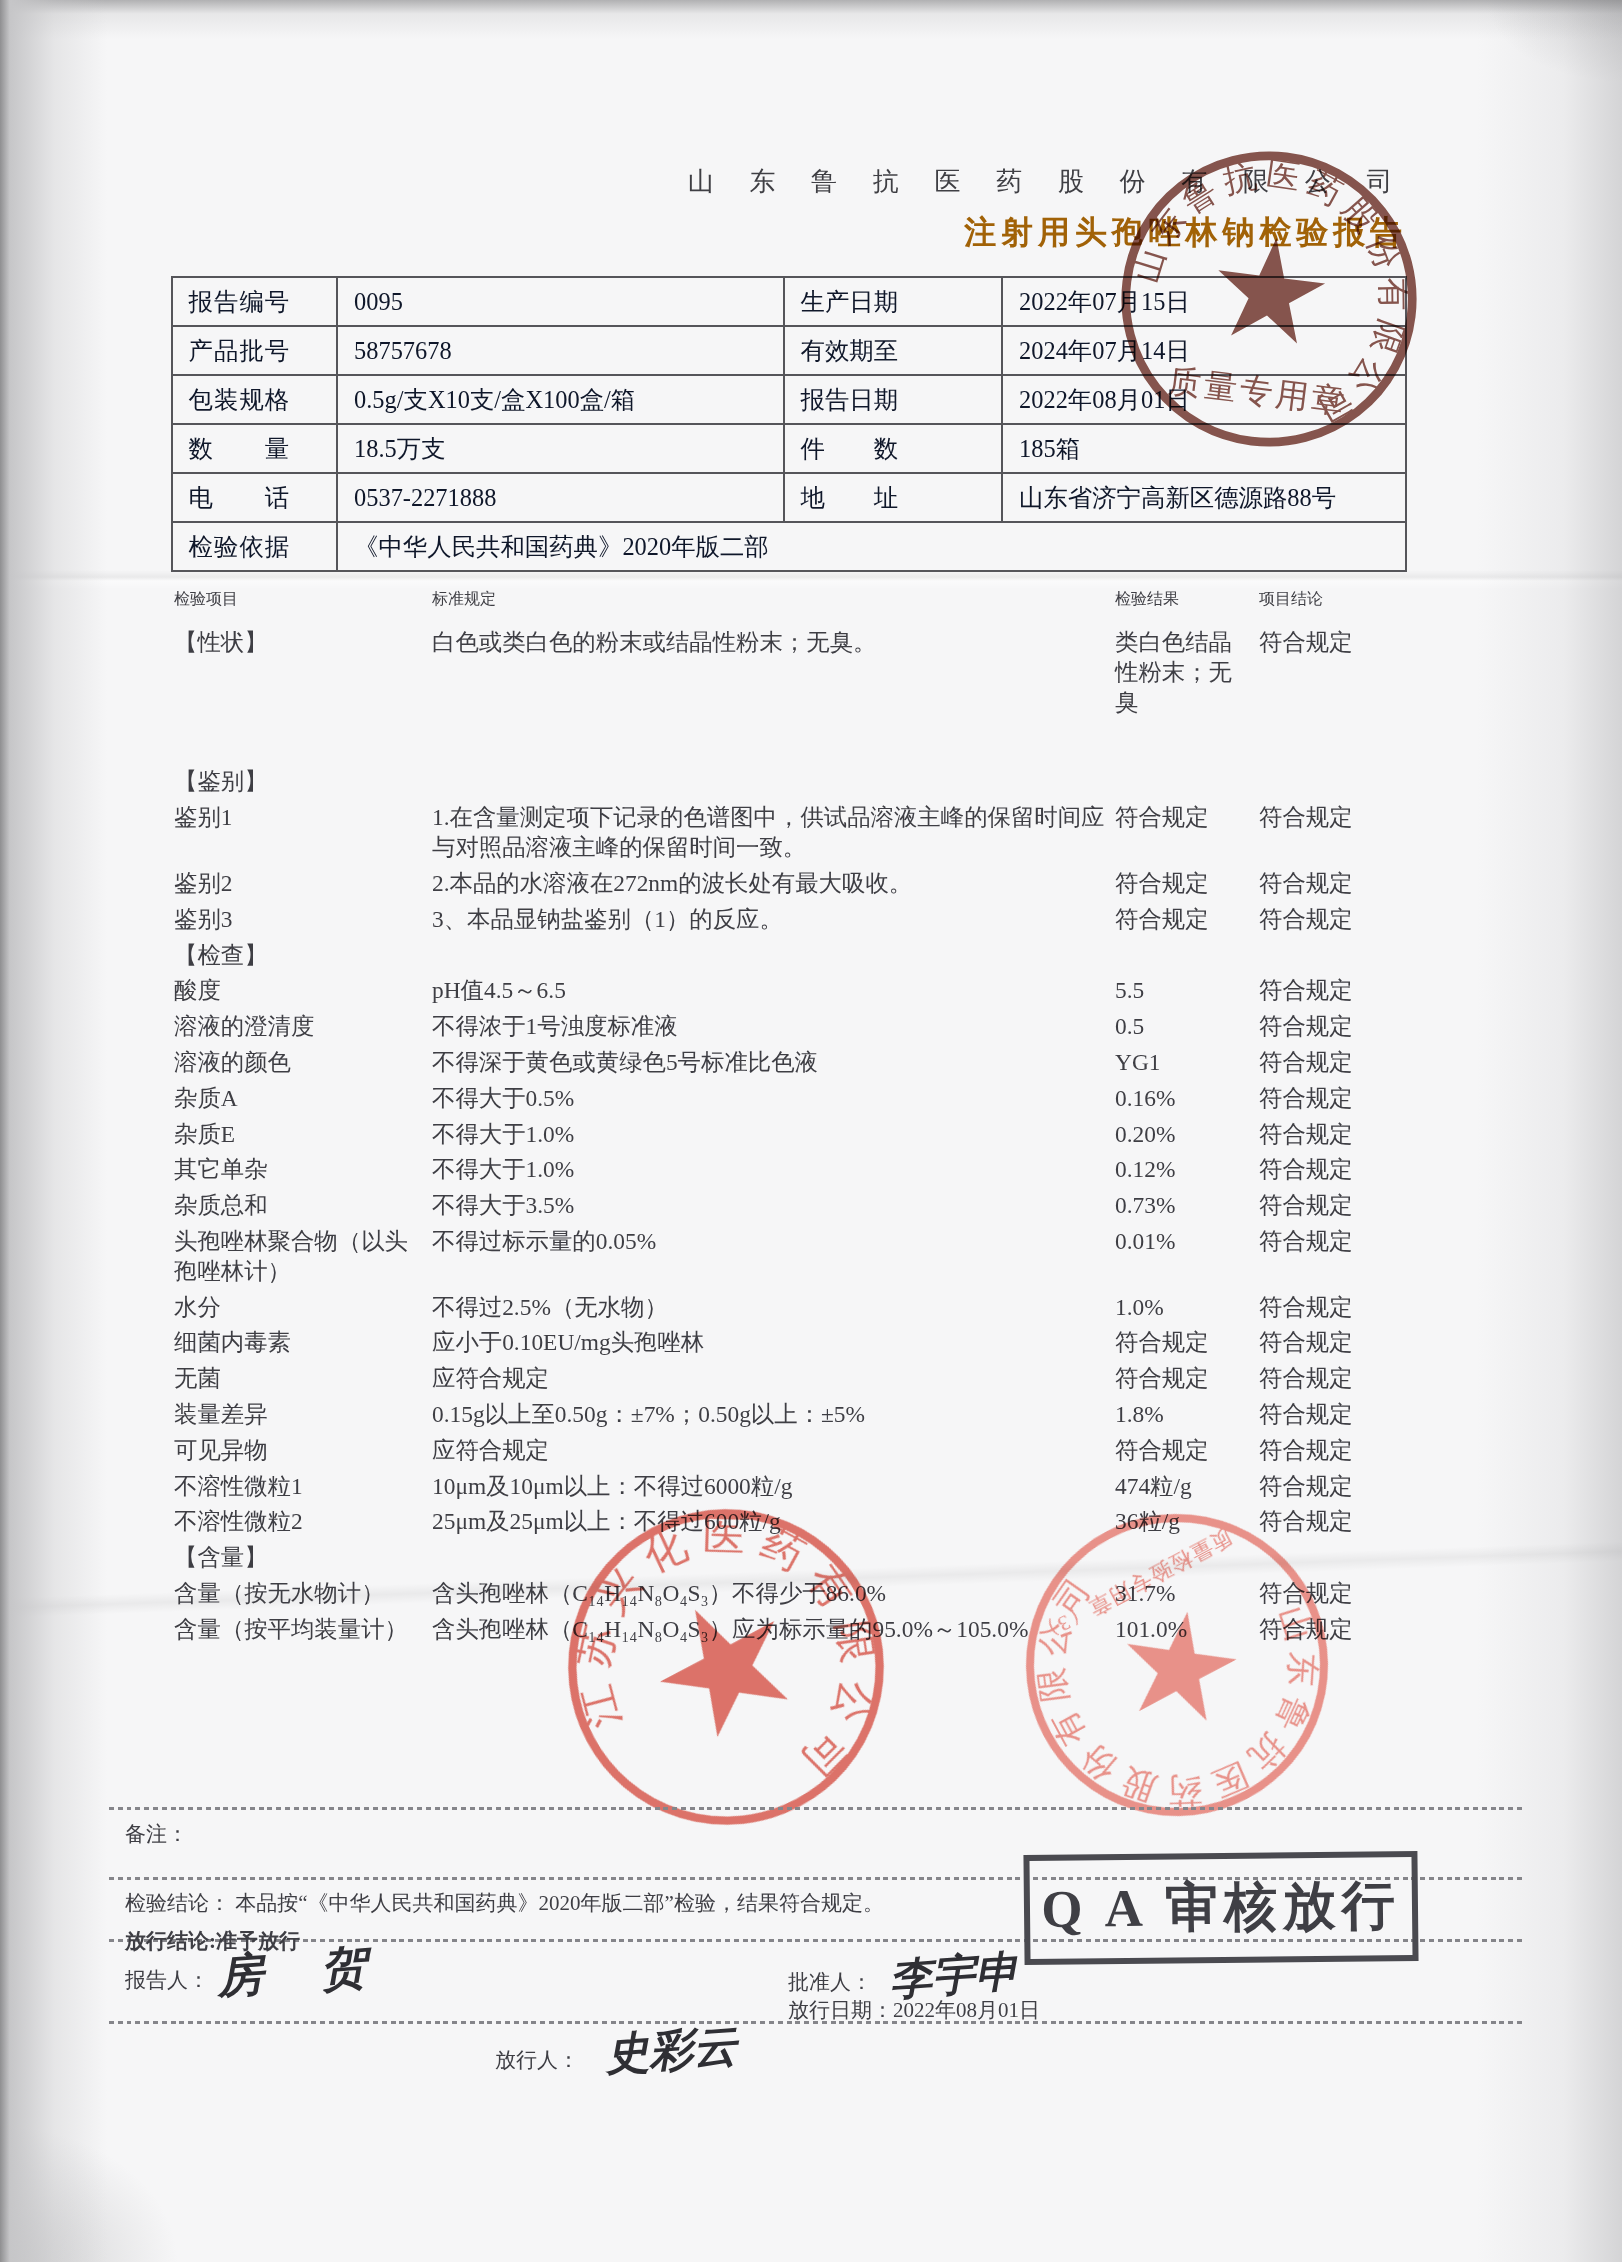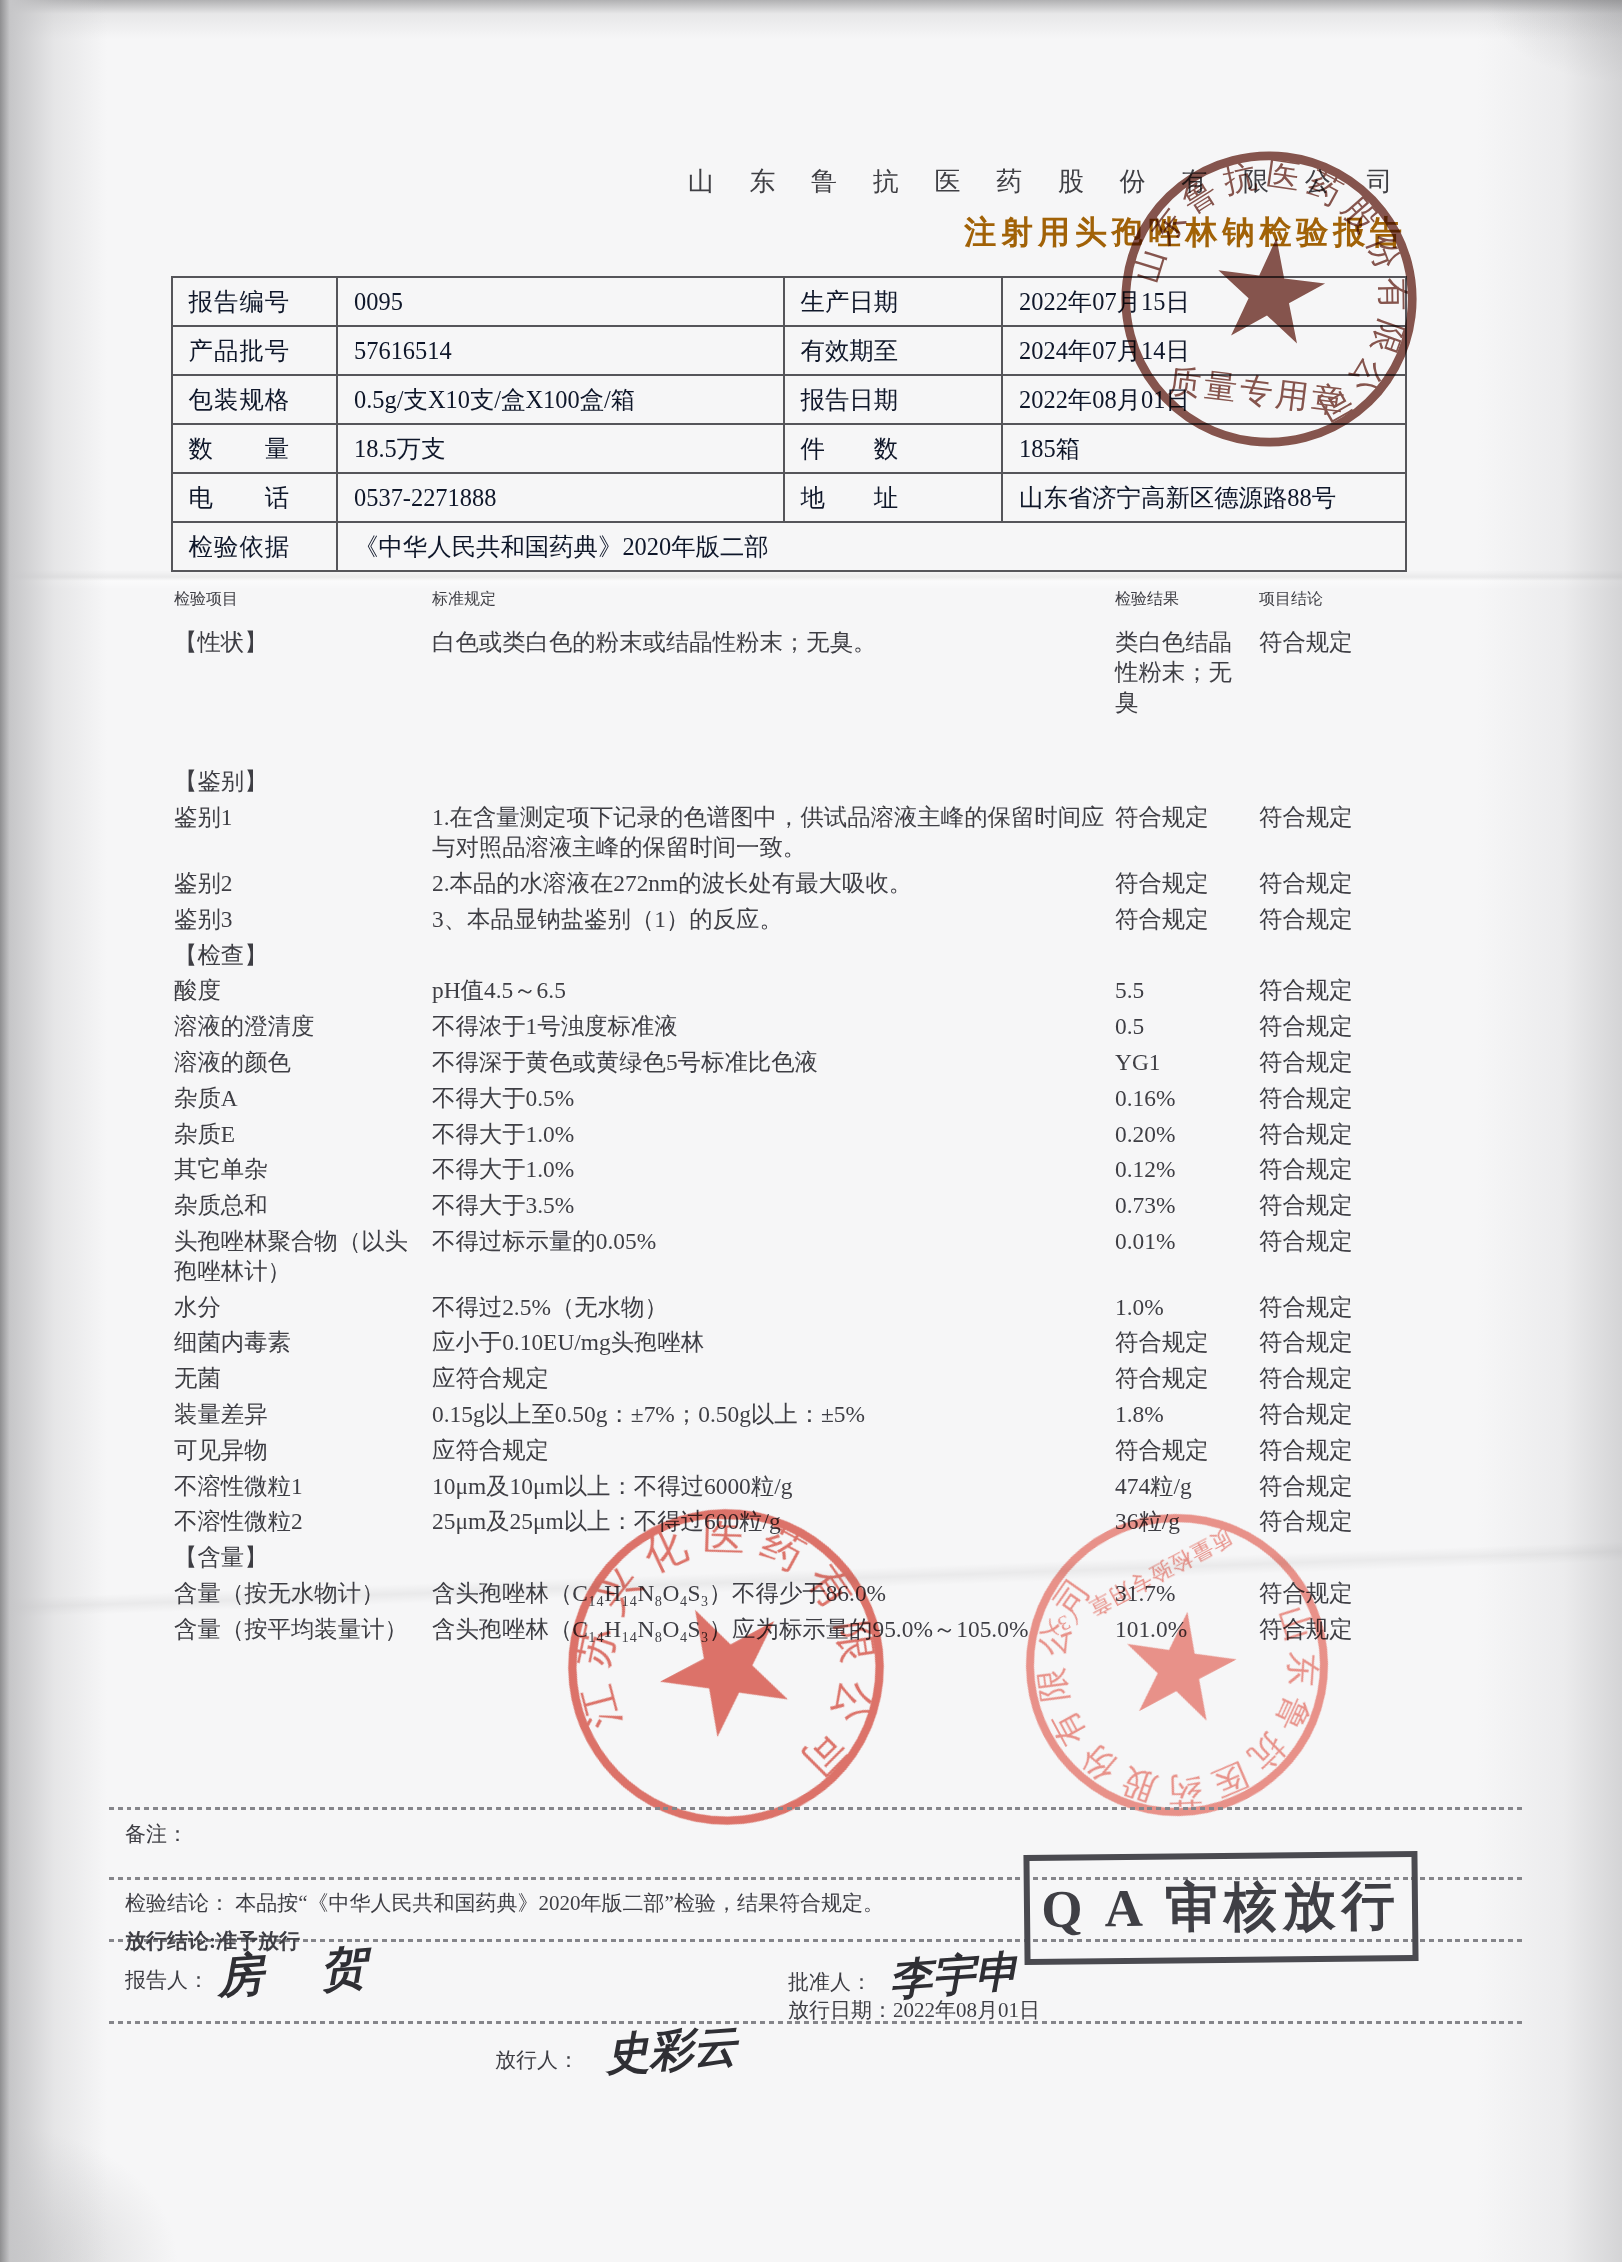--- a/index.html
+++ b/index.html
@@ -62,21 +62,21 @@
   <table class="info">
     <tbody>
         <tr>
       <td class="lbl">报告编号</td>
       <td class="lv">0095</td>
       <td class="rl">生产日期</td>
       <td>2022年07月15日</td>
     </tr>
     <tr>
       <td class="lbl">产品批号</td>
-      <td class="lv">57616514</td>
+      <td class="lv">58757678</td>
       <td class="rl">有效期至</td>
       <td>2024年07月14日</td>
     </tr>
     <tr>
       <td class="lbl">包装规格</td>
       <td class="lv">0.5g/支X10支/盒X100盒/箱</td>
       <td class="rl">报告日期</td>
       <td>2022年08月01日</td>
     </tr>
     <tr>

